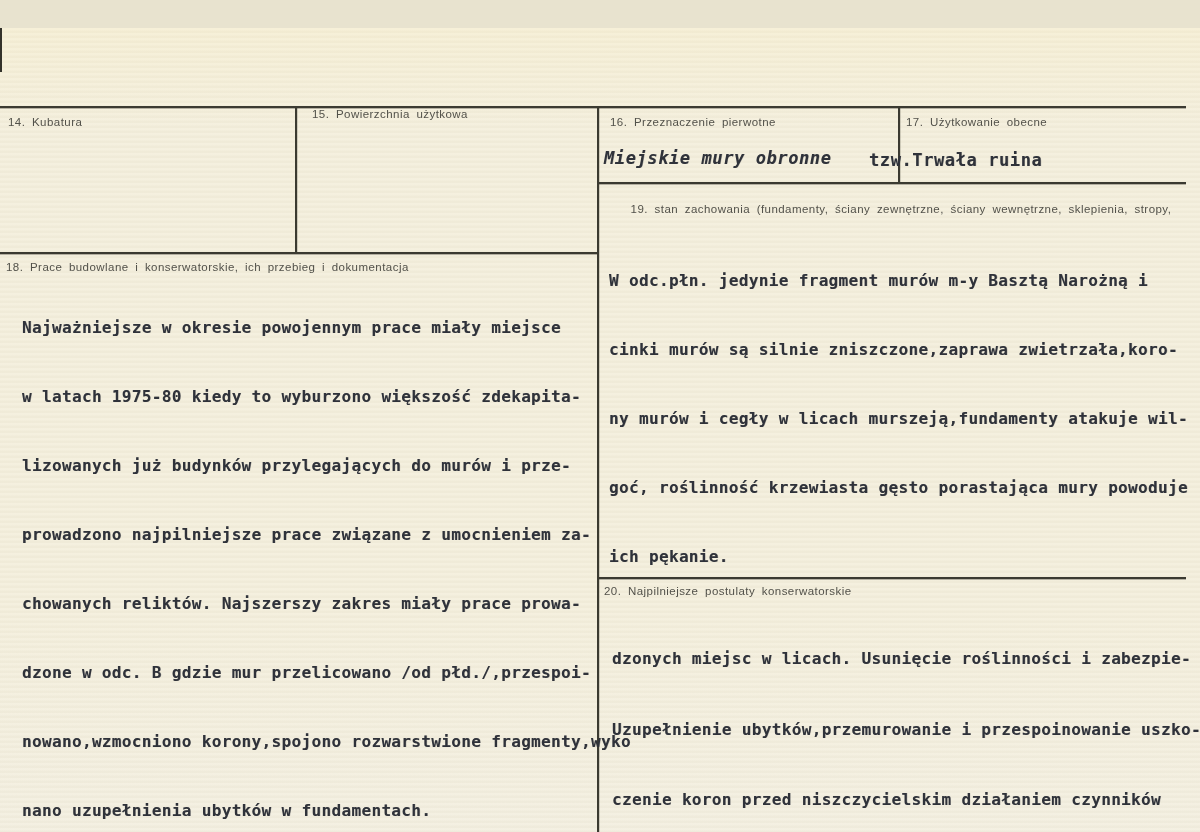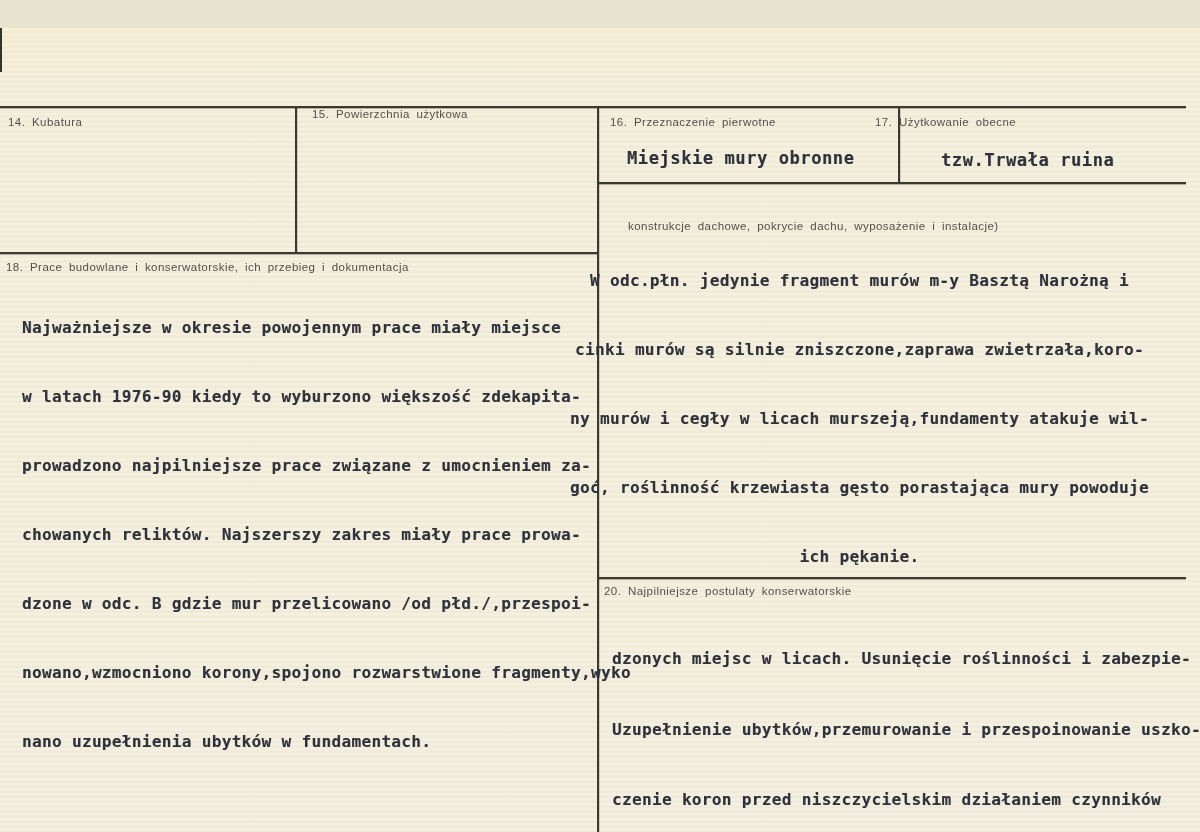--- a/index.html
+++ b/index.html
@@ -68,40 +68,41 @@
   <div class="vrule" style="left:295px; top:78px; height:147px;"></div>
   <div class="vrule" style="left:898px; top:78px; height:77px;"></div>
   <div class="vrule" style="left:597px; top:78px; height:743px;"></div>
   <div class="bottom-bar"></div>
 
   <div class="form-label" style="left:8px; top:88px;">14. Kubatura</div>
 
   <div class="form-label" style="left:312px; top:80px;">15. Powierzchnia użytkowa</div>
 
   <div class="form-label" style="left:610px; top:88px;">16. Przeznaczenie pierwotne</div>
-  <div class="typed typed-value" style="left:627px; top:120px;">Miejskie mury obronne</div>
+  <div class="typed typed-value" style="left:604px; top:120px;font-style:italic;">Miejskie mury obronne</div>
 
-  <div class="form-label" style="left:875px; top:88px;">17. Użytkowanie obecne</div>
-  <div class="typed typed-value" style="left:941px; top:122px;">tzw.Trwała ruina</div>
+  <div class="form-label" style="left:906px; top:88px;">17. Użytkowanie obecne</div>
+  <div class="typed typed-value" style="left:869px; top:122px;">tzw.Trwała ruina</div>
 
   <div class="form-label" style="left:604px; top:163px;">
-    <span class="sub">konstrukcje dachowe, pokrycie dachu, wyposażenie i instalacje)</span>
+    <span>19. stan zachowania (fundamenty, ściany zewnętrzne, ściany wewnętrzne, sklepienia, stropy,</span>
   </div>
-  <div class="typed typed-block" style="left:570px; top:199px;text-align:center;">
+  <div class="typed typed-block" style="left:609px; top:199px;">
     <div class="tline">W odc.płn. jedynie fragment murów m-y Basztą Narożną i</div>
     <div class="tline">cinki murów są silnie zniszczone,zaprawa zwietrzała,koro-</div>
     <div class="tline">ny murów i cegły w licach murszeją,fundamenty atakuje wil-</div>
     <div class="tline">goć, roślinność krzewiasta gęsto porastająca mury powoduje</div>
     <div class="tline">ich pękanie.</div>
   </div>
 
   <div class="form-label" style="left:6px; top:233px;">18. Prace budowlane i konserwatorskie, ich przebieg i dokumentacja</div>
   <div class="typed typed-block" style="left:22px; top:246px; z-index:2;">
     <div class="tline">Najważniejsze w okresie powojennym prace miały miejsce</div>
-    <div class="tline">w latach 1976-90 kiedy to wyburzono większość zdekapita-</div>
+    <div class="tline">w latach 1975-80 kiedy to wyburzono większość zdekapita-</div>
+    <div class="tline">lizowanych już budynków przylegających do murów i prze-</div>
     <div class="tline">prowadzono najpilniejsze prace związane z umocnieniem za-</div>
     <div class="tline">chowanych reliktów. Najszerszy zakres miały prace prowa-</div>
     <div class="tline">dzone w odc. B gdzie mur przelicowano /od płd./,przespoi-</div>
     <div class="tline">nowano,wzmocniono korony,spojono rozwarstwione fragmenty,wyko</div>
     <div class="tline">nano uzupełnienia ubytków w fundamentach.</div>
     
     
   </div>
 
   <div class="form-label" style="left:604px; top:557px;text-align:right;">20. Najpilniejsze postulaty konserwatorskie</div>

